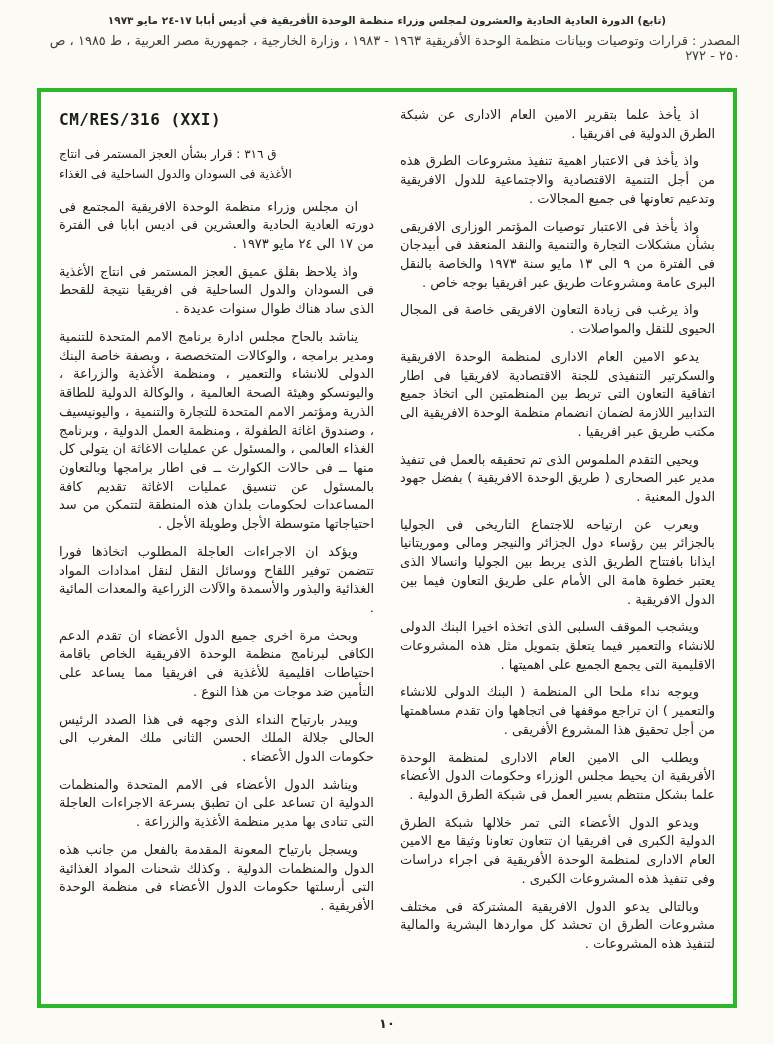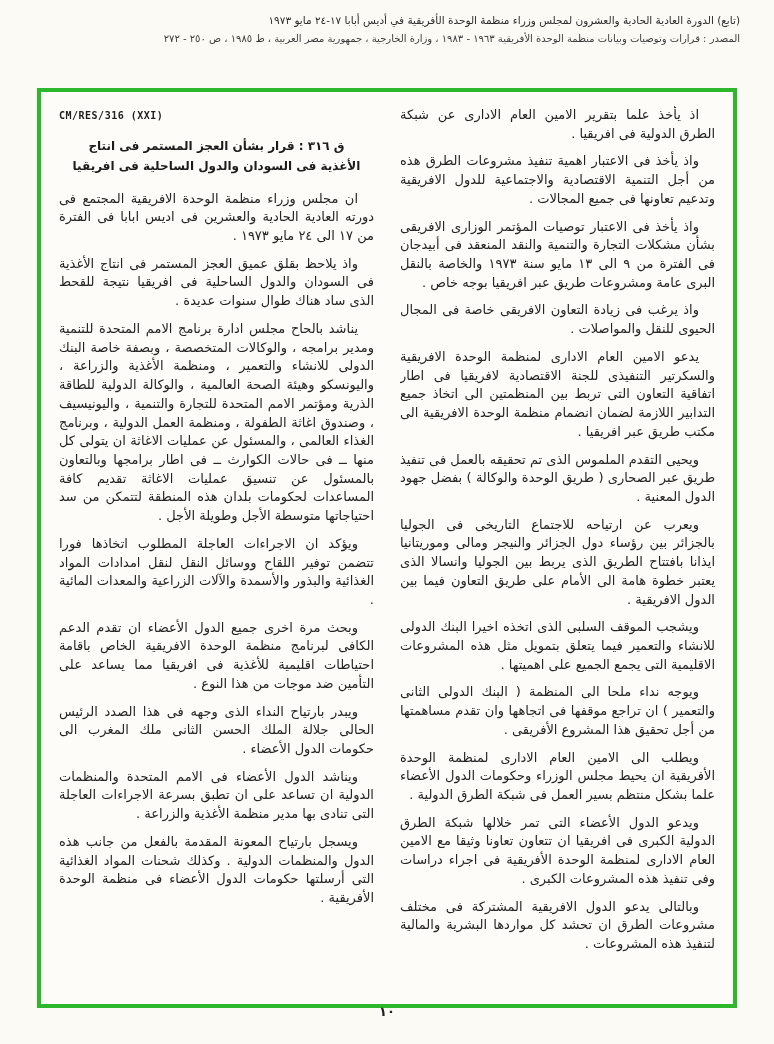--- a/index.html
+++ b/index.html
@@ -9,25 +9,25 @@
     background: #fbfaf5;
     font-family: "DejaVu Sans", sans-serif;
     color: #232323;
     overflow: hidden;
   }
   .page { position: relative; width: 774px; height: 1044px; }
 
   
   .header { position: absolute; top: 14px; left: 0; right: 0; padding: 0 34px; direction: rtl; }
   .header-line1 {
-    font-weight: normal; font-size: 10.5px;
+    text-align: center; font-weight: bold; font-size: 10.5px;
     color: #2b2b2b; letter-spacing: 0.2px;
   }
   .header-line2 {
-    text-align: right; font-size: 10px; margin-top: 7px; color: #3c3c3c;
+    text-align: right; font-size: 13px; margin-top: 7px; color: #3c3c3c;
   }
 
   
   .frame {
     position: absolute; left: 37px; top: 88px; width: 700px; height: 920px;
     border: 4px solid #2cb72c; background: #fdfcf8;
   }
   .cols {
     display: flex; direction: rtl; gap: 26px;
     padding: 14px 18px 10px 18px; height: 100%;
@@ -37,31 +37,31 @@
   p.para {
     margin: 0 0 9px 0;
     font-size: 13px; line-height: 1.44;
     text-align: justify; text-indent: 16px;
     color: #242424;
   }
 
   .ref {
     direction: ltr; text-align: left;
     font-family: "DejaVu Sans Mono", monospace;
-    font-weight: bold; font-size: 10px; letter-spacing: 0.5px;
+    font-weight: bold; font-size: 16px; letter-spacing: 0.5px;
     margin: 4px 0 16px 0; color: #1d1d1d;
   }
   .title {
-    text-align: center; font-weight: bold;
+    text-align: left; font-weight: normal;
     font-size: 12px; line-height: 1.65;
     margin: 0 0 13px 0; color: #1c1c1c;
   }
 
   .pageno {
-    position: absolute; bottom: 25px; left: 0; right: 0;
+    position: absolute; bottom: 13px; left: 0; right: 0;
     text-align: center; font-size: 13px; font-weight: bold; color: #222;
   }
 </style>
 </head>
 <body>
 
 <div class="page">
 
   <div class="header">
     <div class="header-line1">(تابع) الدورة العادية الحادية والعشرون لمجلس وزراء منظمة الوحدة الأفريقية في أديس أبابا ١٧-٢٤ مايو ١٩٧٣</div>
@@ -70,34 +70,34 @@
 
   <div class="frame">
     <div class="cols">
 
       <div class="col">
         <p class="para">اذ يأخذ علما بتقرير الامين العام الادارى عن شبكة الطرق الدولية فى افريقيا .</p>
         <p class="para">واذ يأخذ فى الاعتبار اهمية تنفيذ مشروعات الطرق هذه من أجل التنمية الاقتصادية والاجتماعية للدول الافريقية وتدعيم تعاونها فى جميع المجالات .</p>
         <p class="para">واذ يأخذ فى الاعتبار توصيات المؤتمر الوزارى الافريقى بشأن مشكلات التجارة والتنمية والنقد المنعقد فى أبيدجان فى الفترة من ٩ الى ١٣ مايو سنة ١٩٧٣ والخاصة بالنقل البرى عامة ومشروعات طريق عبر افريقيا بوجه خاص .</p>
         <p class="para">واذ يرغب فى زيادة التعاون الافريقى خاصة فى المجال الحيوى للنقل والمواصلات .</p>
         <p class="para">يدعو الامين العام الادارى لمنظمة الوحدة الافريقية والسكرتير التنفيذى للجنة الاقتصادية لافريقيا فى اطار اتفاقية التعاون التى تربط بين المنظمتين الى اتخاذ جميع التدابير اللازمة لضمان انضمام منظمة الوحدة الافريقية الى مكتب طريق عبر افريقيا .</p>
-        <p class="para">ويحيى التقدم الملموس الذى تم تحقيقه بالعمل فى تنفيذ طريق عبر الصحارى ( طريق الوحدة والوكالة ) بفضل جهود الدول المعنية .</p>
+        <p class="para">ويحيى التقدم الملموس الذى تم تحقيقه بالعمل فى تنفيذ مدير عبر الصحارى ( طريق الوحدة الافريقية ) بفضل جهود الدول المعنية .</p>
         <p class="para">ويعرب عن ارتياحه للاجتماع التاريخى فى الجوليا بالجزائر بين رؤساء دول الجزائر والنيجر ومالى وموريتانيا ايذانا بافتتاح الطريق الذى يربط بين الجوليا وانسالا الذى يعتبر خطوة هامة الى الأمام على طريق التعاون فيما بين الدول الافريقية .</p>
         <p class="para">ويشجب الموقف السلبى الذى اتخذه اخيرا البنك الدولى للانشاء والتعمير فيما يتعلق بتمويل مثل هذه المشروعات الاقليمية التى يجمع الجميع على اهميتها .</p>
-        <p class="para">ويوجه نداء ملحا الى المنظمة ( البنك الدولى الثانى والتعمير ) ان تراجع موقفها فى اتجاهها وان تقدم مساهمتها من أجل تحقيق هذا المشروع الأفريقى .</p>
+        <p class="para">ويوجه نداء ملحا الى المنظمة ( البنك الدولى للانشاء والتعمير ) ان تراجع موقفها فى اتجاهها وان تقدم مساهمتها من أجل تحقيق هذا المشروع الأفريقى .</p>
         <p class="para">ويطلب الى الامين العام الادارى لمنظمة الوحدة الأفريقية ان يحيط مجلس الوزراء وحكومات الدول الأعضاء علما بشكل منتظم بسير العمل فى شبكة الطرق الدولية .</p>
         <p class="para">ويدعو الدول الأعضاء التى تمر خلالها شبكة الطرق الدولية الكبرى فى افريقيا ان تتعاون تعاونا وثيقا مع الامين العام الادارى لمنظمة الوحدة الأفريقية فى اجراء دراسات وفى تنفيذ هذه المشروعات الكبرى .</p>
         <p class="para">وبالتالى يدعو الدول الافريقية المشتركة فى مختلف مشروعات الطرق ان تحشد كل مواردها البشرية والمالية لتنفيذ هذه المشروعات .</p>
       </div>
 
       <div class="col">
         <div class="ref">CM/RES/316 (XXI)</div>
         <div class="title">
           <div>ق ٣١٦ : قرار بشأن العجز المستمر فى انتاج</div>
-          <div>الأغذية فى السودان والدول الساحلية فى افريقيا</div>
+          <div>الأغذية فى السودان والدول الساحلية فى الغذاء</div>
         </div>
         <p class="para">ان مجلس وزراء منظمة الوحدة الافريقية المجتمع فى دورته العادية الحادية والعشرين فى اديس ابابا فى الفترة من ١٧ الى ٢٤ مايو ١٩٧٣ .</p>
         <p class="para">واذ يلاحظ بقلق عميق العجز المستمر فى انتاج الأغذية فى السودان والدول الساحلية فى افريقيا نتيجة للقحط الذى ساد هناك طوال سنوات عديدة .</p>
         <p class="para">يناشد بالحاح مجلس ادارة برنامج الامم المتحدة للتنمية ومدير برامجه ، والوكالات المتخصصة ، وبصفة خاصة البنك الدولى للانشاء والتعمير ، ومنظمة الأغذية والزراعة ، واليونسكو وهيئة الصحة العالمية ، والوكالة الدولية للطاقة الذرية ومؤتمر الامم المتحدة للتجارة والتنمية ، واليونيسيف ، وصندوق اغاثة الطفولة ، ومنظمة العمل الدولية ، وبرنامج الغذاء العالمى ، والمسئول عن عمليات الاغاثة ان يتولى كل منها ــ فى حالات الكوارث ــ فى اطار برامجها وبالتعاون بالمسئول عن تنسيق عمليات الاغاثة تقديم كافة المساعدات لحكومات بلدان هذه المنطقة لتتمكن من سد احتياجاتها متوسطة الأجل وطويلة الأجل .</p>
         <p class="para">ويؤكد ان الاجراءات العاجلة المطلوب اتخاذها فورا تتضمن توفير اللقاح ووسائل النقل لنقل امدادات المواد الغذائية والبذور والأسمدة والآلات الزراعية والمعدات المائية .</p>
         <p class="para">وبحث مرة اخرى جميع الدول الأعضاء ان تقدم الدعم الكافى لبرنامج منظمة الوحدة الافريقية الخاص باقامة احتياطات اقليمية للأغذية فى افريقيا مما يساعد على التأمين ضد موجات من هذا النوع .</p>
         <p class="para">ويبدر بارتياح النداء الذى وجهه فى هذا الصدد الرئيس الحالى جلالة الملك الحسن الثانى ملك المغرب الى حكومات الدول الأعضاء .</p>
         <p class="para">ويناشد الدول الأعضاء فى الامم المتحدة والمنظمات الدولية ان تساعد على ان تطبق بسرعة الاجراءات العاجلة التى تنادى بها مدير منظمة الأغذية والزراعة .</p>
         <p class="para">ويسجل بارتياح المعونة المقدمة بالفعل من جانب هذه الدول والمنظمات الدولية . وكذلك شحنات المواد الغذائية التى أرسلتها حكومات الدول الأعضاء فى منظمة الوحدة الأفريقية .</p>
       </div>

